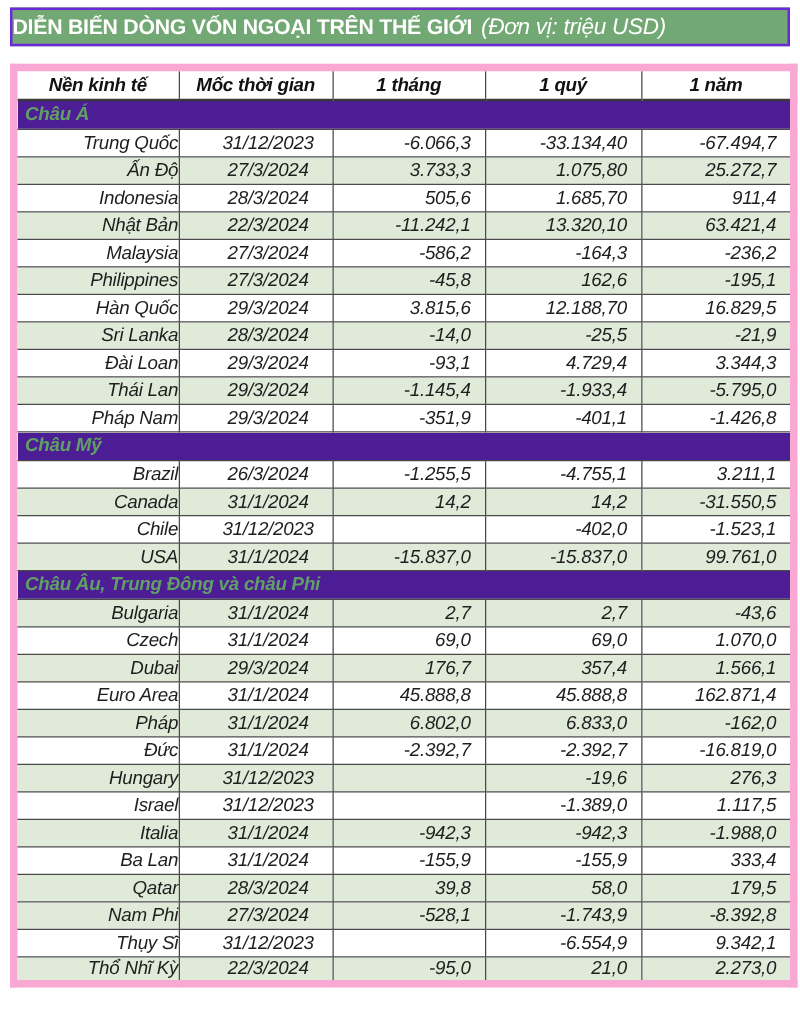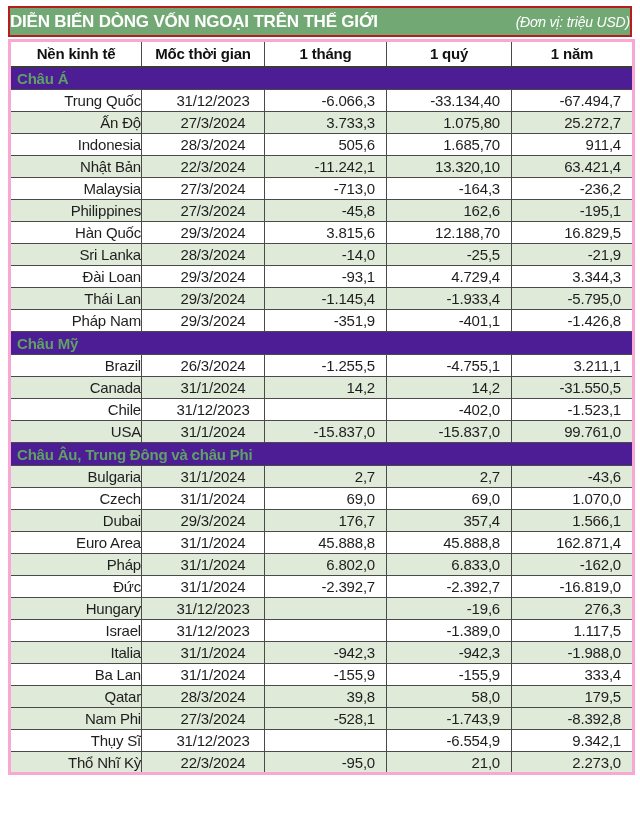--- a/index.html
+++ b/index.html
@@ -7,36 +7,37 @@
   body {
     width: 640px; height: 816px;
     font-family: "Liberation Sans", "DejaVu Sans", sans-serif;
     color: #1e1e1e;
     padding: 6px 8px;
     overflow: hidden;
   }
   .title-bar {
     width: 624px; height: 31px;
     background: #72a873;
-    border: 2px solid #b91c1c;
-    display: flex; align-items: center; justify-content: space-between;
+    border: 2px solid #6d28d9;
+    display: flex; align-items: center; justify-content: flex-start;
     gap: 7px;
   }
   .title-bar .title {
     color: #ffffff; font-weight: bold; font-size: 17px; letter-spacing: -0.2px;
   }
   .title-bar .unit {
-    color: #ffffff; font-style: italic; font-size: 14px; letter-spacing: -0.2px;
+    color: #ffffff; font-style: italic; font-size: 18px; letter-spacing: -0.2px;
   }
   table.flows {
-    margin-top: 2px;
+    margin-top: 14px;
     width: 624px;
     border-collapse: collapse;
     table-layout: fixed;
-    border: 3px solid #f9a8d4;
+    border: 6px solid #f9a8d4;
+    font-style: italic;
   }
   table.flows col.c1 { width: 132px; }
   table.flows col.c2 { width: 123px; }
   table.flows col.c3 { width: 122px; }
   table.flows col.c4 { width: 125px; }
   table.flows col.c5 { width: 122px; }
   table.flows th, table.flows td {
     border: 1px solid #4a4a4a;
     font-size: 15px;
     letter-spacing: -0.2px;
@@ -118,21 +119,21 @@
       <tr class="data-row shaded">
         <td class="cell-economy">Nhật Bản</td>
         <td class="cell-date">22/3/2024</td>
         <td class="cell-num">-11.242,1</td>
         <td class="cell-num">13.320,10</td>
         <td class="cell-num">63.421,4</td>
       </tr>
       <tr class="data-row">
         <td class="cell-economy">Malaysia</td>
         <td class="cell-date">27/3/2024</td>
-        <td class="cell-num">-713,0</td>
+        <td class="cell-num">-586,2</td>
         <td class="cell-num">-164,3</td>
         <td class="cell-num">-236,2</td>
       </tr>
       <tr class="data-row shaded">
         <td class="cell-economy">Philippines</td>
         <td class="cell-date">27/3/2024</td>
         <td class="cell-num">-45,8</td>
         <td class="cell-num">162,6</td>
         <td class="cell-num">-195,1</td>
       </tr>

